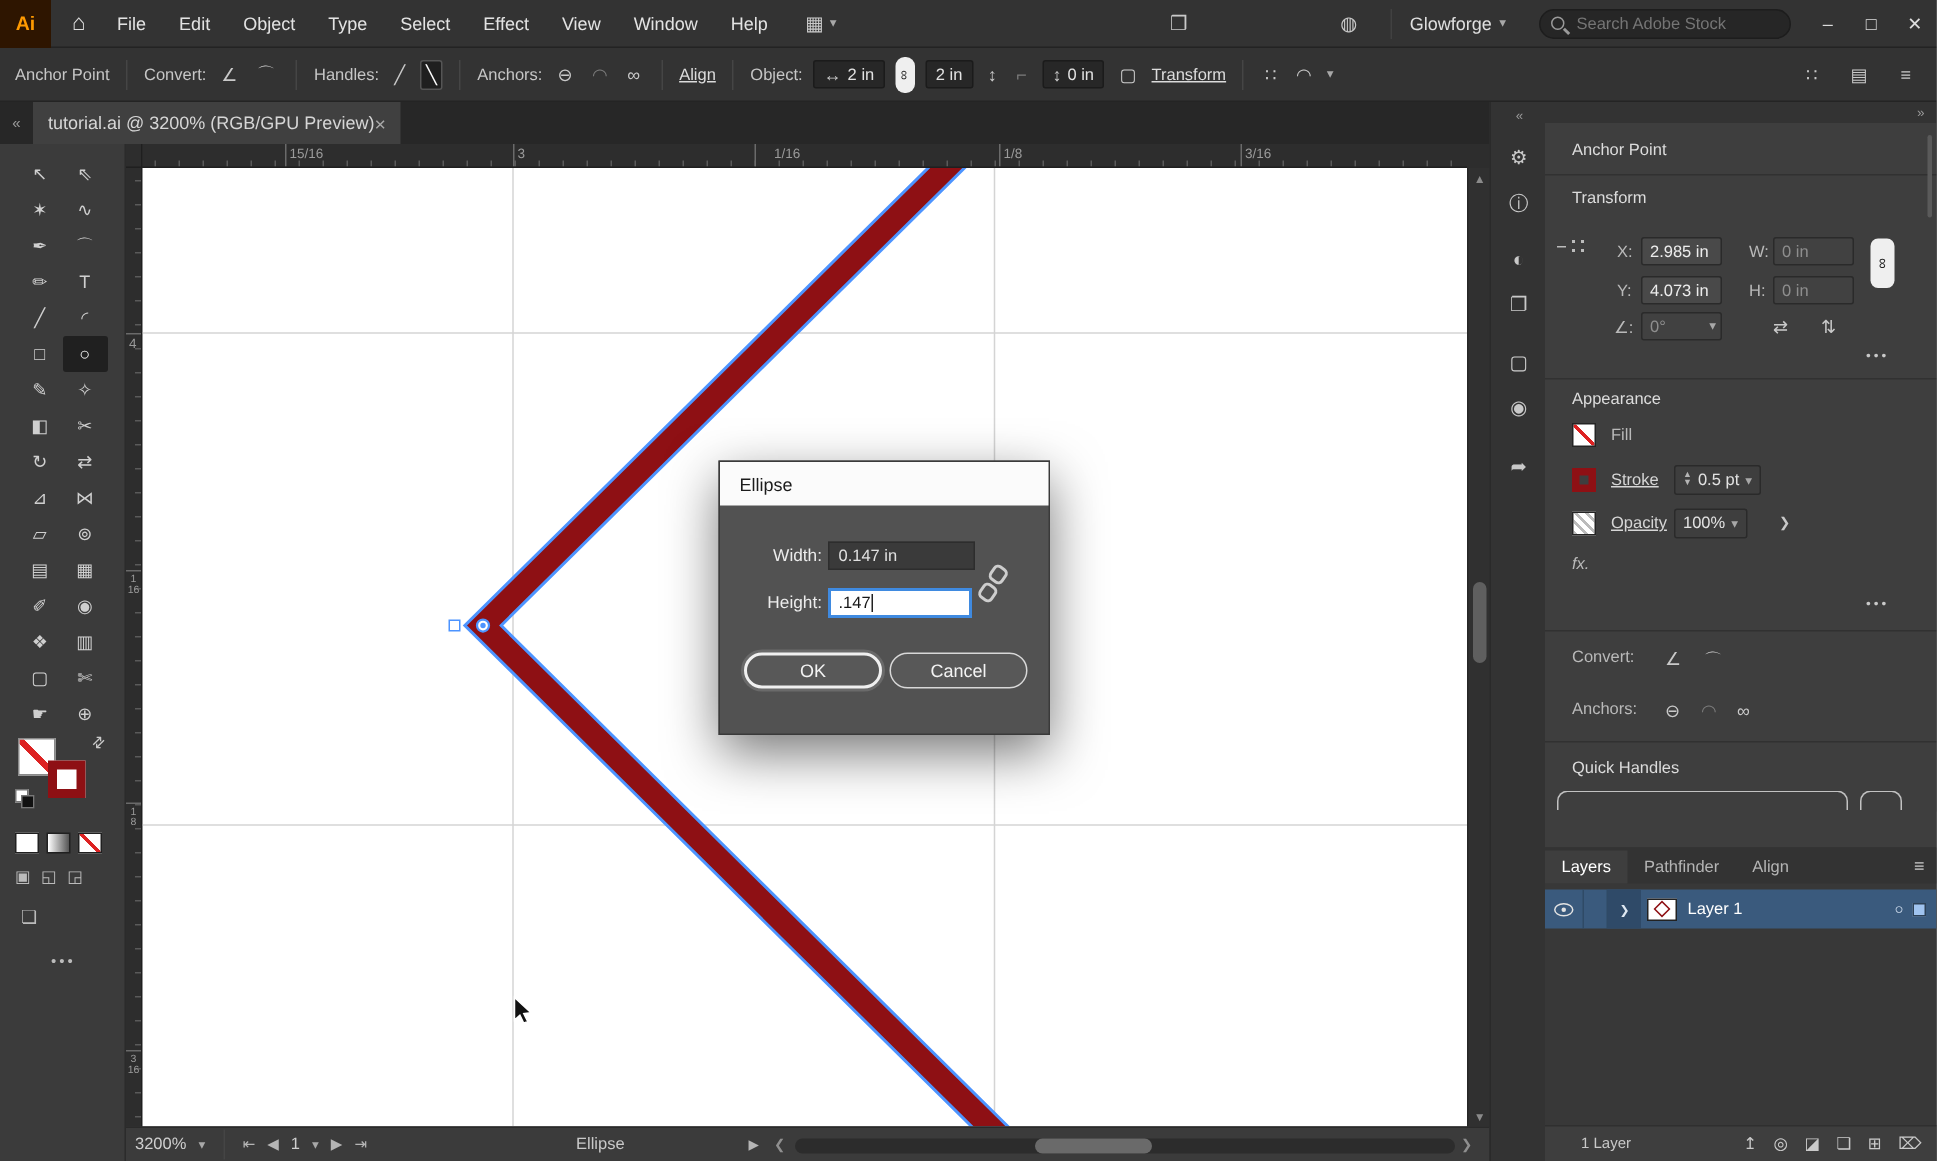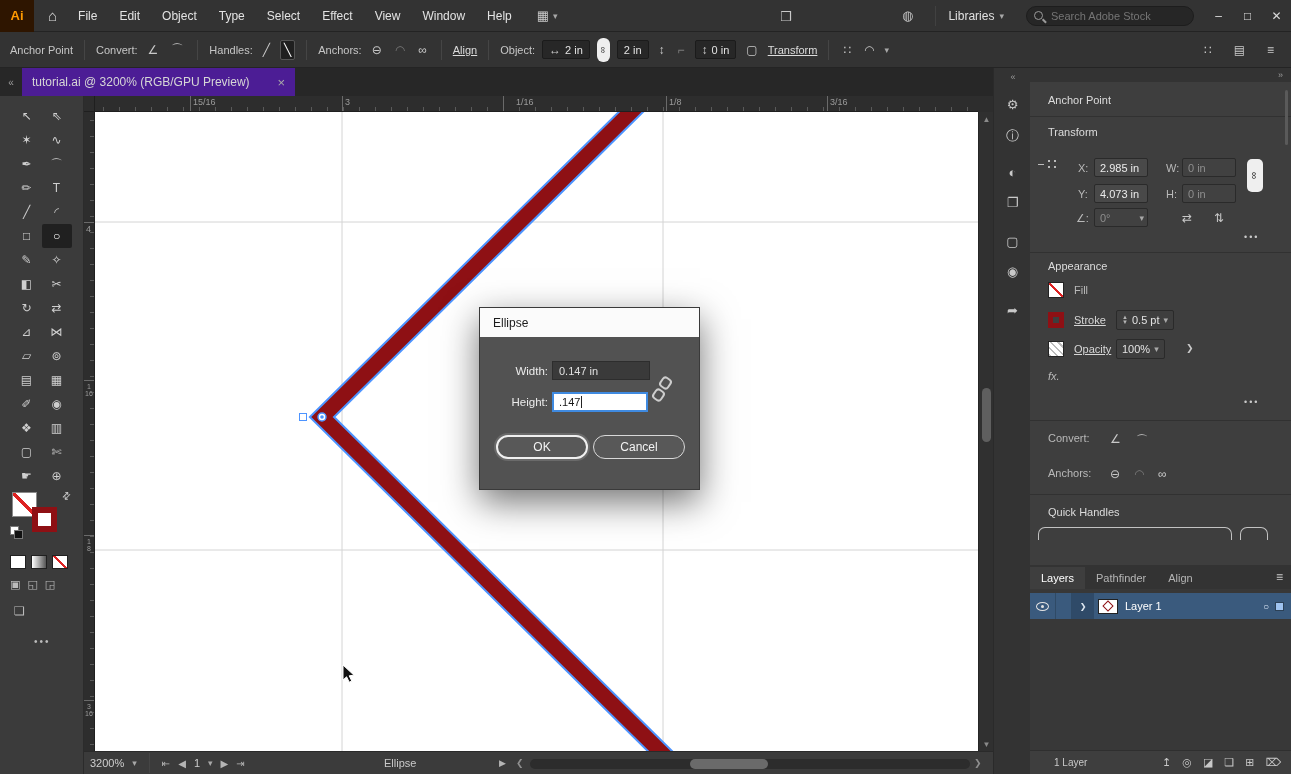--- a/index.html
+++ b/index.html
@@ -35,21 +35,21 @@
   .cb-icon{color:#c9c9c9;font-size:12px;padding:2px 3px;}
   .cb-icon.pressed{background:#1f1f1f;border:1px solid #555;border-radius:2px;color:#fff;}
   .cb-icon.dim{color:#7c7c7c;}
   .fielddark{height:19px;background:#272727;border:1px solid #1b1b1b;border-radius:2px;color:#e2e2e2;display:inline-flex;align-items:center;padding:0 6px;gap:4px;}
   .chainpill{width:13px;height:24px;background:#efefef;border-radius:6px;display:inline-flex;align-items:center;justify-content:center;color:#222;}
   .chainpill span{display:inline-block;transform:rotate(90deg);font-size:9px;}
   #cb-right{margin-left:auto;display:flex;align-items:center;gap:16px;padding-right:14px;}
   
   #tabrow{left:0;top:68px;width:993px;height:28px;background:#272727;display:flex;align-items:center;}
   #collapse-left{width:22px;text-align:center;color:#9a9a9a;font-size:10px;}
-  #doc-tab{height:28px;background:#4c1d95;display:flex;align-items:center;padding:0 10px;font-size:12px;color:#d6d6d6;gap:28px;}
+  #doc-tab{height:28px;background:#404040;display:flex;align-items:center;padding:0 10px;font-size:12px;color:#d6d6d6;gap:0;}
   #doc-tab .close{color:#a9a9a9;font-size:13px;}
   
   #toolbar{left:0;top:96px;width:84px;height:678px;background:#3b3b3b;border-right:1px solid #2b2b2b;}
   #tool-grid{display:grid;grid-template-columns:30px 30px;justify-content:center;margin-top:8px;}
   .tool{height:24px;display:flex;align-items:center;justify-content:center;color:#cfcfcf;font-size:12px;}
   .tool.active{background:#202020;border-radius:2px;color:#fff;}
   #fs-wrap{position:absolute;left:10px;top:396px;width:64px;height:48px;}
   #fill-swatch{position:absolute;left:2px;top:0;width:25px;height:25px;background:#fff;border:1px solid #8a8a8a;
     background-image:linear-gradient(45deg,transparent 44%,#d22 44%,#d22 56%,transparent 56%);}
   #stroke-swatch{position:absolute;left:22px;top:15px;width:25px;height:25px;border:6px solid var(--maroon);background:#fff;}
@@ -176,21 +176,21 @@
     <span id="layout-switch">
       <span class="mb-icon">▦</span>
       <span class="chev">▾</span>
     </span>
     <span id="share-icon">
         <span class="mb-icon">❒</span>
       </span>
     <div id="mb-right">
       <span id="hint-icon" class="mb-icon">◍</span>
       <span id="workspace-switch">
-        <span>Libraries</span>
+        <span>Glowforge</span>
         <span class="chev">▾</span>
       </span>
       <span id="search-wrap">
         <span class="mag"></span>
         <input id="stock-search" placeholder="Search Adobe Stock" style="">
       </span>
       <span class="winbtn">–</span>
       <span class="winbtn">□</span>
       <span class="winbtn">✕</span>
     </div>

